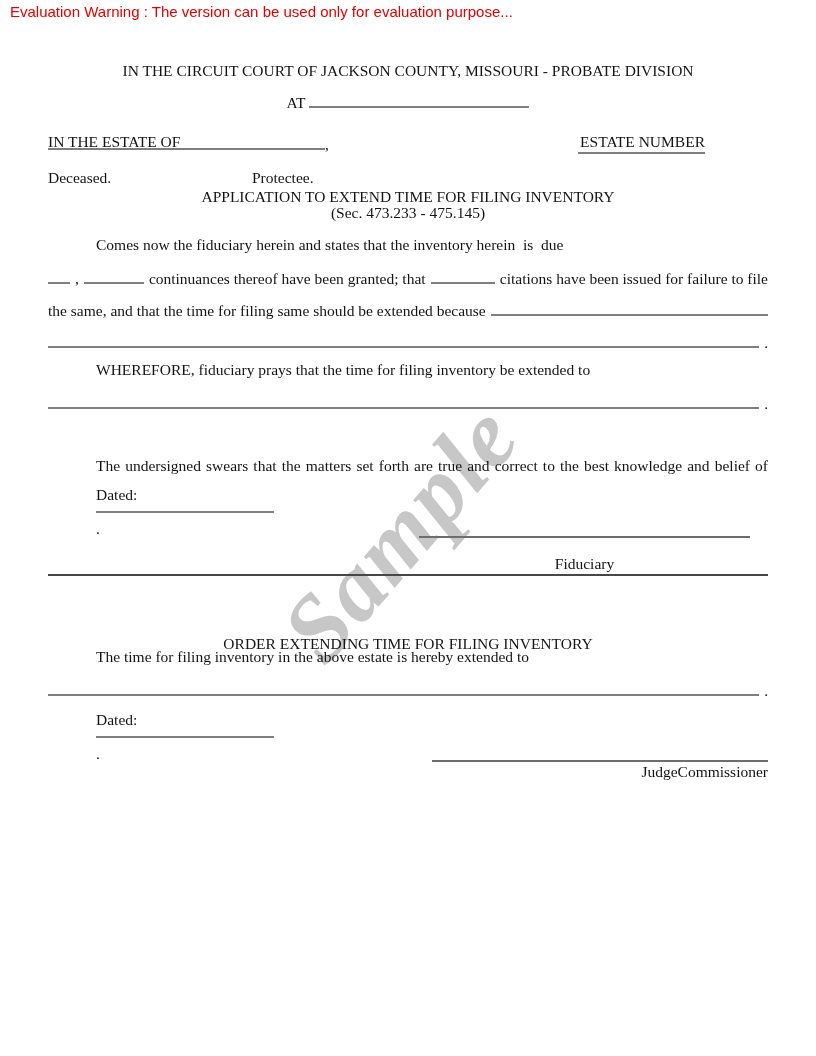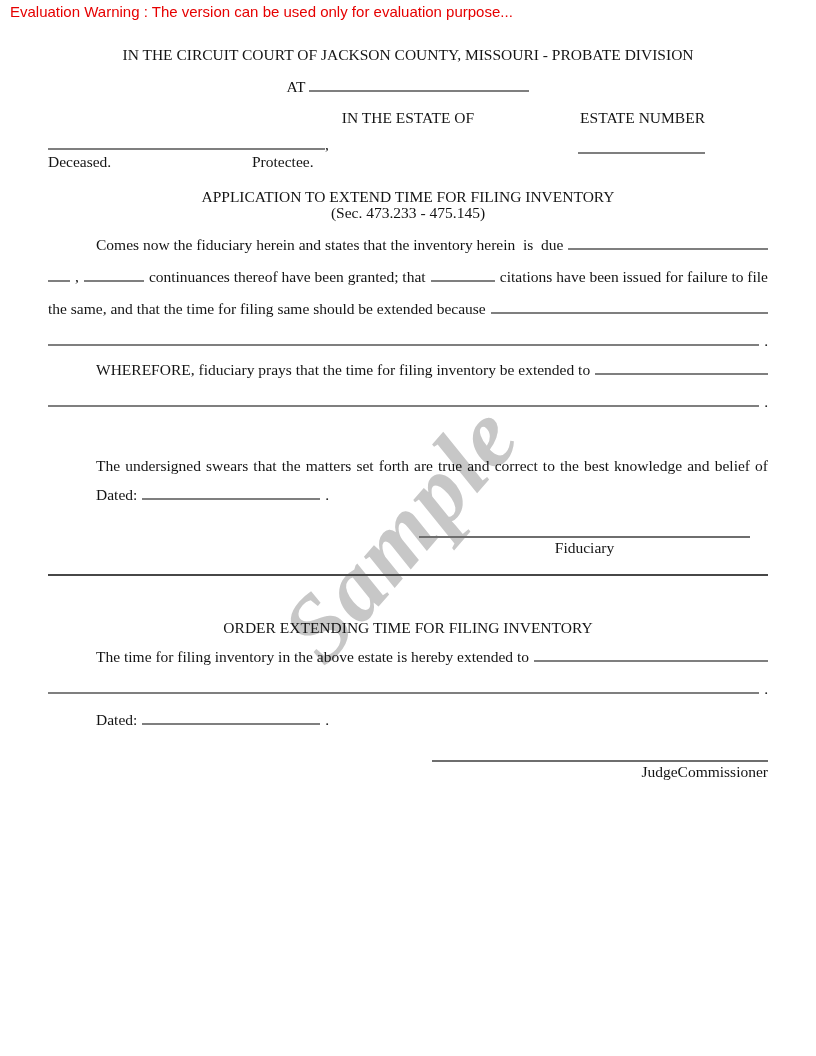--- a/index.html
+++ b/index.html
@@ -27,24 +27,24 @@
     letter-spacing:2px;
   }
   .content { position:absolute; left:48px; top:0; width:720px; height:1056px; z-index:1; }
   .warning {
     position:absolute; left:-38px; top:3px;
     font-family:"Liberation Sans", sans-serif;
     font-size:15px; color:#e60000; white-space:nowrap;
   }
   .abs { position:absolute; left:0; width:720px; }
   .center { text-align:center; }
-  .lh20 { line-height:20px; }
+  .lh20 { line-height:20px;margin-top:16px; }
   .lh32 { line-height:32px; }
   .fline { display:flex; align-items:baseline; line-height:32px; column-gap:5px; white-space:nowrap; }
-  .indent { padding-left:48px; }
+  .indent { padding-left:48px;flex-direction:column; }
   .pre { white-space:pre; }
   .blank { border-bottom:2px solid #7f7f7f; height:1px; align-self:baseline; }
   .blank.fill { flex:1 1 auto; }
   .iblank { display:inline-block; border-bottom:2px solid #7f7f7f; height:18px; vertical-align:baseline; }
   .justify-line { text-align:justify; text-align-last:justify; line-height:32px;margin-top:32px; }
   .sigline { border-top:2px solid #6e6e6e; height:0; }
   .divider { border-top:2px solid #474747; height:0; }
   .row-between { display:flex; justify-content:flex-end; line-height:20px; }
 </style>
 </head>
@@ -58,21 +58,21 @@
 
     <div class="warning">Evaluation Warning : The version can be used only for evaluation purpose...</div>
 
     <div class="abs center lh20" style="top:45px;">IN THE CIRCUIT COURT OF JACKSON COUNTY, MISSOURI - PROBATE DIVISION</div>
 
     <div class="abs lh20" style="top:74px; display:flex; justify-content:center; align-items:baseline; column-gap:4px;">
       <span>AT</span>
       <span class="iblank" style="width:220px;"></span>
     </div>
 
-    <div class="abs lh20" style="top:108px; position:absolute;text-align:center;">
+    <div class="abs lh20" style="top:116px; position:absolute;">
       <span>IN THE ESTATE OF</span>
       <span style="position:absolute; right:63px; top:0;">ESTATE NUMBER</span>
     </div>
 
     <div class="abs" style="top:132px; height:22px;">
       <span class="iblank" style="width:277px;"></span><span>,</span>
       <span class="iblank" style="position:absolute; left:530px; top:4px; width:127px;"></span>
     </div>
 
     <div class="abs lh20" style="top:152px; position:absolute;">

